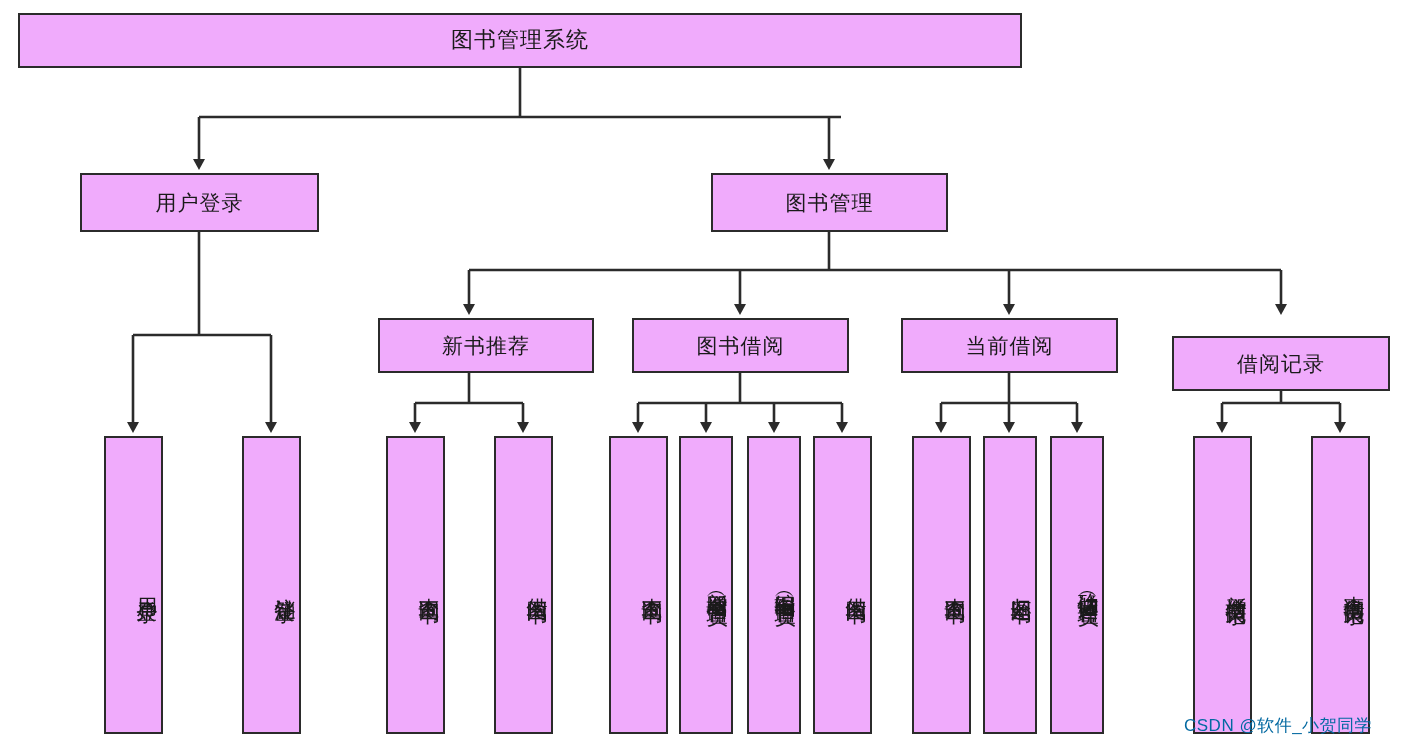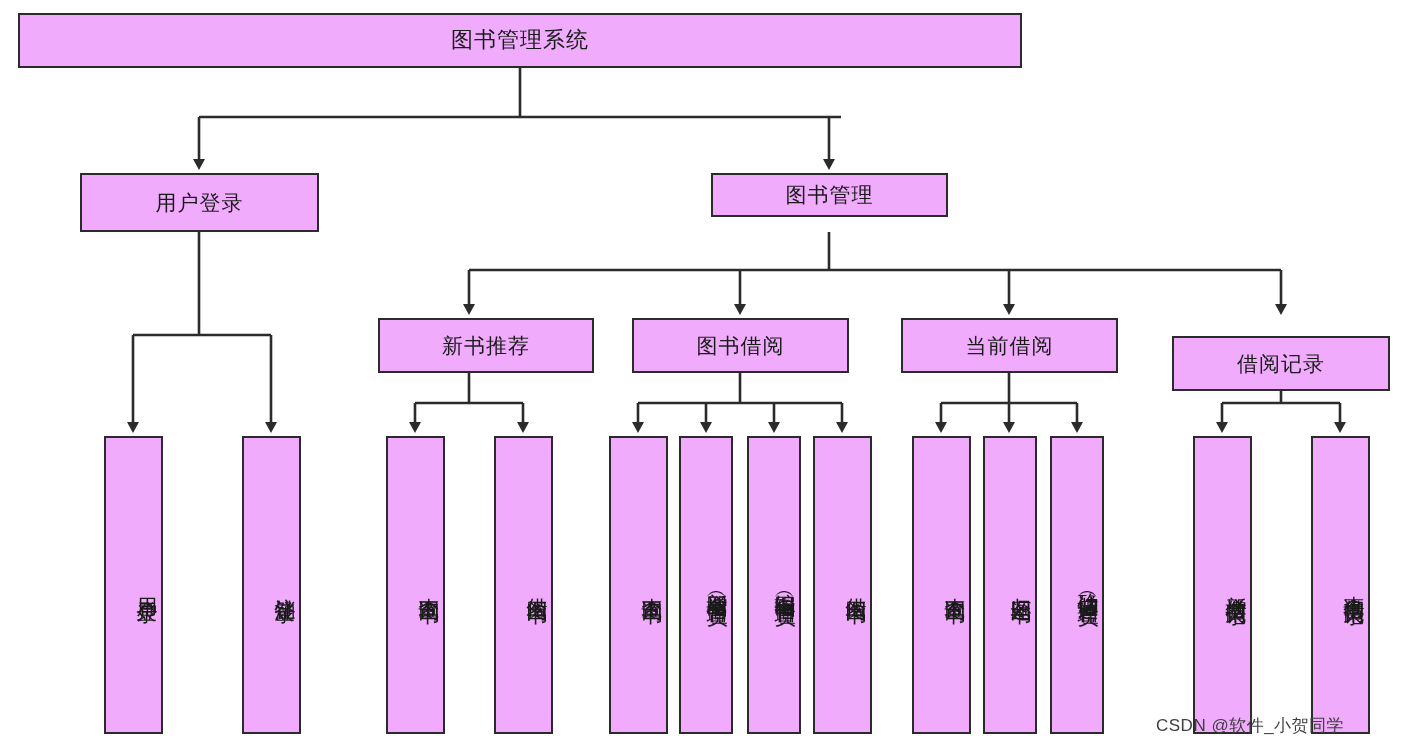--- a/index.html
+++ b/index.html
@@ -57,24 +57,24 @@
     writing-mode: vertical-rl;
     text-orientation: upright;
     letter-spacing: 2px;
     white-space: nowrap;
   }
   .node.v.topalign {
     align-items: flex-start;
   }
   .watermark {
     position: absolute;
-    left: 1156px;
+    left: 1184px;
     top: 714px;
     font-size: 17px;
-    color: #404040;
+    color: #0369a1;
     letter-spacing: 0.5px;
     white-space: nowrap;
     z-index: 5;
   }
 </style>
 </head>
 <body>
 
 <div id="canvas">
 
@@ -129,21 +129,21 @@
     </g>
   </svg>
 
   <div class="node h root" style="left:18px; top:13px; width:1004px; height:55px;">
     <span>图书管理系统</span>
   </div>
 
   <div class="node h" style="left:80px; top:173px; width:239px; height:59px;">
     <span>用户登录</span>
   </div>
-  <div class="node h" style="left:711px; top:173px; width:237px; height:44px;">
+  <div class="node h" style="left:711px; top:173px; width:237px; height:59px;">
     <span>图书管理</span>
   </div>
 
   <div class="node h" style="left:362px; top:318px; width:216px; height:55px;margin-left:16px;">
     <span>新书推荐</span>
   </div>
   <div class="node h" style="left:632px; top:318px; width:217px; height:55px;">
     <span>图书借阅</span>
   </div>
   <div class="node h" style="left:901px; top:318px; width:217px; height:55px;">

